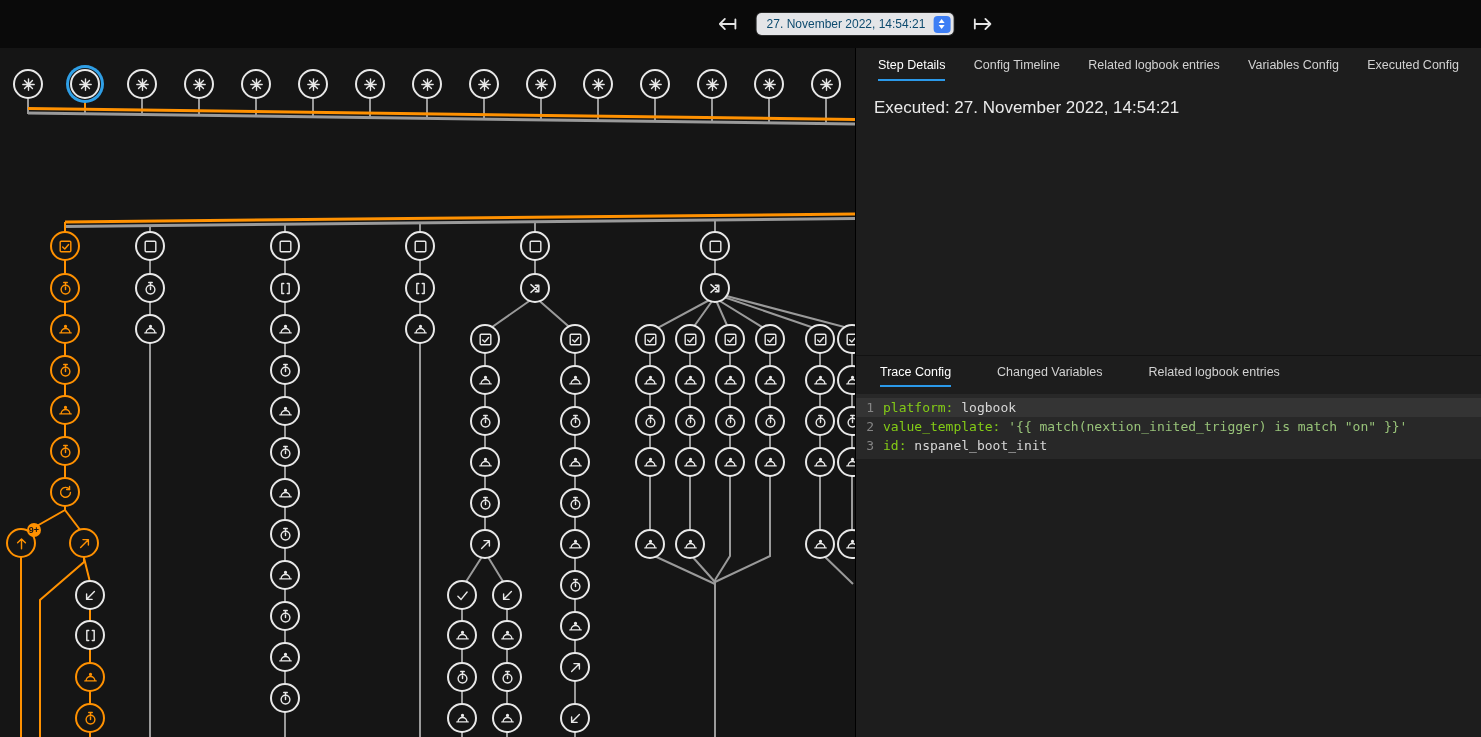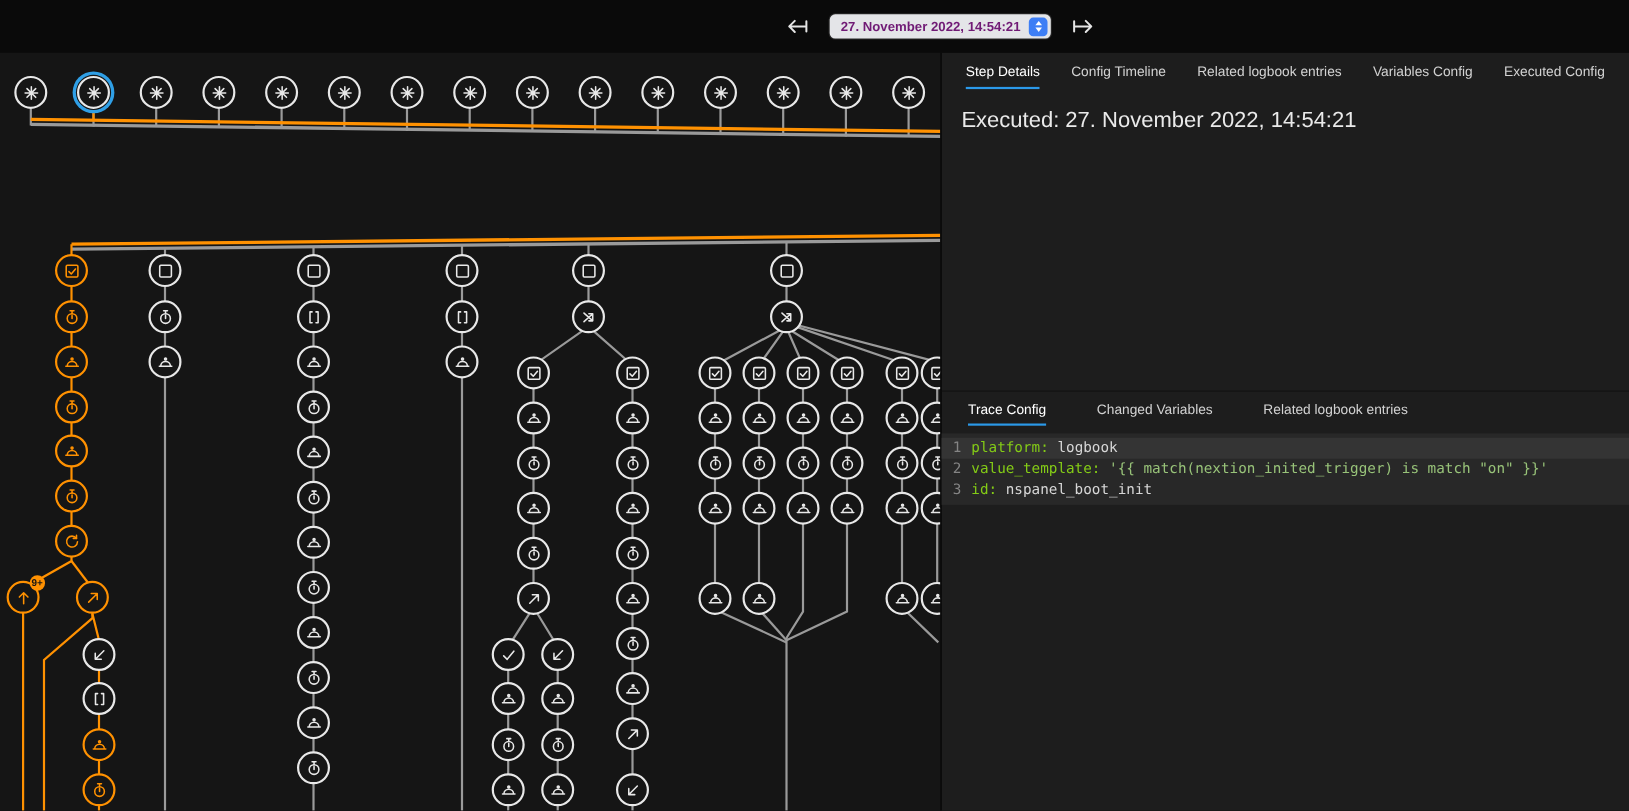--- a/index.html
+++ b/index.html
@@ -30,39 +30,39 @@
   
   .topbar{position:absolute;left:0;top:0;width:100%;height:48px;background:#0a0a0a;z-index:6;}
   .topbar-group{position:absolute;left:855px;top:0;height:48px;transform:translateX(-50%);
     display:flex;align-items:center;gap:16px;}
   .nav-arrow{background:none;border:none;padding:2px;cursor:pointer;display:flex;align-items:center;}
   .nav-arrow svg{width:22px;height:22px;display:block;}
   .run-select{
     display:flex;align-items:center;height:22px;background:#e4e5e8;border-radius:5px;
     padding:0 3px 0 10px;cursor:pointer;box-shadow:0 0 0 1px #2a2a2a;
   }
-  .run-select .val{font-size:12px;color:#701a75;white-space:nowrap;font-weight:bold;}
+  .run-select .val{font-size:12px;color:#0c4a6e;white-space:nowrap;}
   .stepper{width:17px;height:17px;background:#3d7ef5;border-radius:4px;margin-left:8px;
     display:flex;flex-direction:column;align-items:center;justify-content:center;gap:1.5px;}
   .stepper i{width:0;height:0;border-left:3.5px solid transparent;border-right:3.5px solid transparent;display:block;}
   .stepper .up{border-bottom:4.5px solid #fff;}
   .stepper .dn{border-top:4.5px solid #fff;}
 
   
   .panel{position:absolute;left:855px;top:48px;right:0;bottom:0;background:#1d1d1d;
     border-left:1px solid #000;display:flex;flex-direction:column;z-index:5;}
   .panel-top{height:307px;flex:0 0 auto;}
   .panel-bottom{flex:1;border-top:1px solid #121212;}
   .tabs{display:flex;align-items:stretch;height:33px;}
   .tabs.top{justify-content:space-between;padding:0 22px;}
   .tabs.bottom{gap:46px;padding:0 24px;height:31px;}
   .tab{display:flex;align-items:center;font-size:12.5px;color:#d2d2d2;cursor:pointer;
     border-bottom:2px solid transparent;padding-top:2px;box-sizing:border-box;white-space:nowrap;}
   .tab.selected{color:#ffffff;border-bottom-color:#2b99e9;}
-  .executed{margin:17px 18px;font-size:20px;color:#eaeaea;}
+  .executed{margin:17px 18px;font-size:17px;color:#eaeaea;}
 
   .code{background:#282828;margin-top:7px;padding:4px 0;
     font-family:"DejaVu Sans Mono",monospace;font-size:13px;line-height:19px;color:#d7d7d7;}
   .code-line{display:flex;}
   .code-line.active{background:#343434;}
   .ln{flex:0 0 auto;width:14px;text-align:right;color:#858585;padding:0 9px 0 4px;}
   .lc{white-space:pre;}
   .tok-key{color:#84cc16;}
   .tok-string{color:#98c379;}
   .tok-plain{color:#d7d7d7;}

